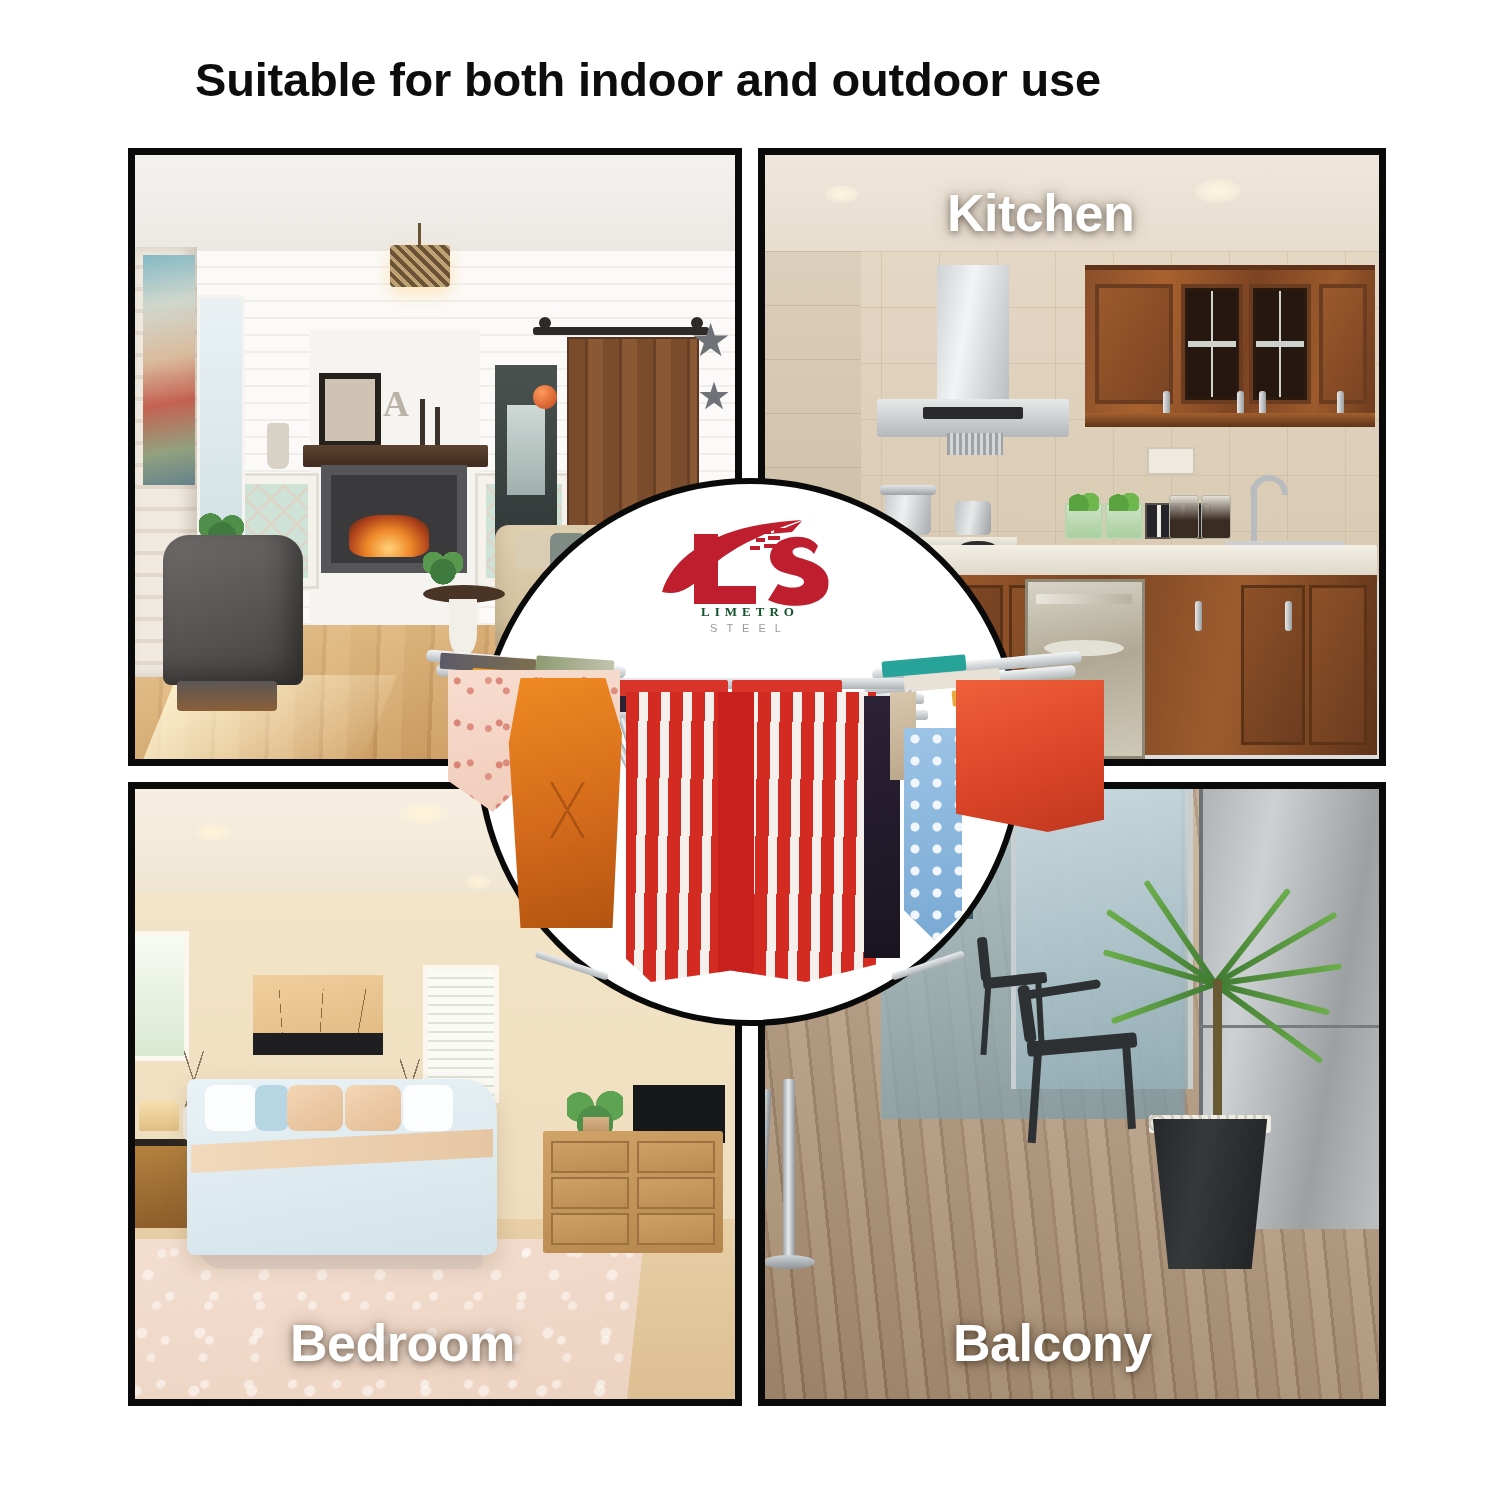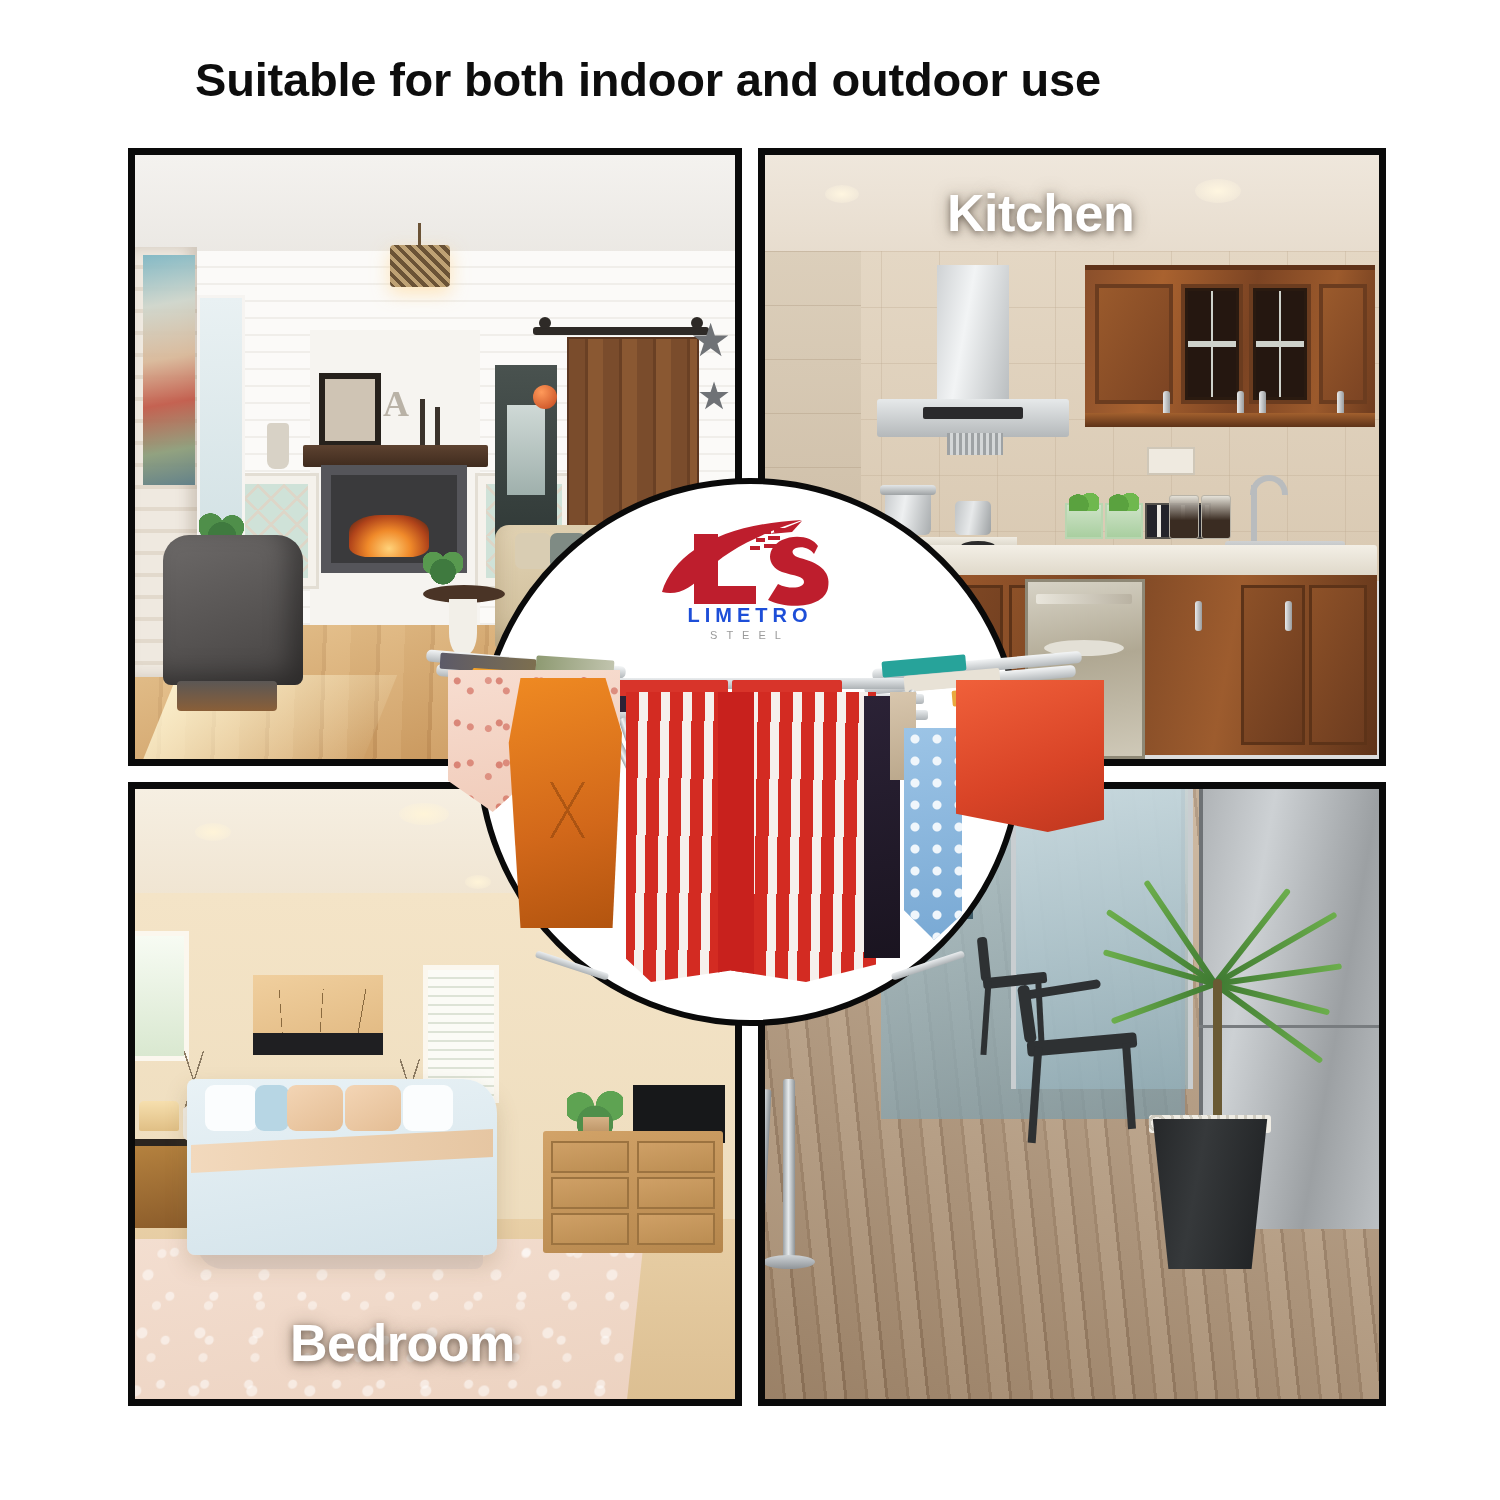--- a/index.html
+++ b/index.html
@@ -314,22 +314,22 @@
 
   
   .circle-wrap{position:absolute;left:476px;top:478px;width:548px;height:548px;z-index:60;}
   .circle{position:absolute;inset:0;border-radius:50%;background:#ffffff;border:6px solid #0a0a0a;
     box-sizing:border-box;overflow:hidden;}
 
   
   .logo{position:absolute;left:50%;top:34px;transform:translateX(-50%);
     width:230px;text-align:center;z-index:3;}
   .logo svg{display:block;margin:0 auto;}
-  .logo-word{font-family:Liberation Sans, sans-serif;font-weight:700;
-    font-size:20px;letter-spacing:5px;color:#1d4ed8;margin-top:-6px;}
+  .logo-word{font-family:Liberation Serif, serif;font-weight:700;
+    font-size:13px;letter-spacing:5px;color:#14532d;margin-top:-6px;}
   .logo-sub{font-family:"Liberation Sans",sans-serif;font-weight:400;
     font-size:11px;letter-spacing:9px;color:#9a9a9a;margin-top:2px;}
 
   
   .product{position:absolute;left:412px;top:632px;width:680px;height:400px;z-index:70;}
   .pr-pole{position:absolute;background:linear-gradient(90deg,#9aa0a4,#f1f4f5 42%,#9fa5a9);border-radius:4px;}
   .pr-bar{position:absolute;background:linear-gradient(180deg,#e9ecee,#aeb3b6);border-radius:3px;}
 
   .cloth{position:absolute;}
   .cl-peach{left:36px;top:38px;width:172px;height:142px;
@@ -542,20 +542,21 @@
         <div class="bl-frond" style="left:120px;top:162px;width:124px;transform:rotate(236deg)"></div>
         <div class="bl-frond" style="left:120px;top:162px;width:110px;transform:rotate(160deg)"></div>
         <div class="bl-trunk"></div>
       </div>
       <div class="bl-pebbles"></div>
       <div class="bl-planter"></div>
       <div class="bl-pole2"></div>
       <div class="bl-pole"></div>
       <div class="bl-polebase"></div>
     </div>
+    <div class="qlabel" id="lbl-balcony">Balcony</div>
   </div>
 
   <div class="circle-wrap">
     <div class="circle">
       <div class="logo">
         <svg width="196" height="92" viewBox="0 0 196 92">
 
           <path d="M10 74 C22 34 70 6 150 2 C120 12 74 30 52 56 C40 70 26 78 10 74 Z" fill="#be1e2d"></path>
           <path d="M118 16 L150 3 L140 14 Z" fill="#be1e2d"></path>
           <g fill="#be1e2d">

